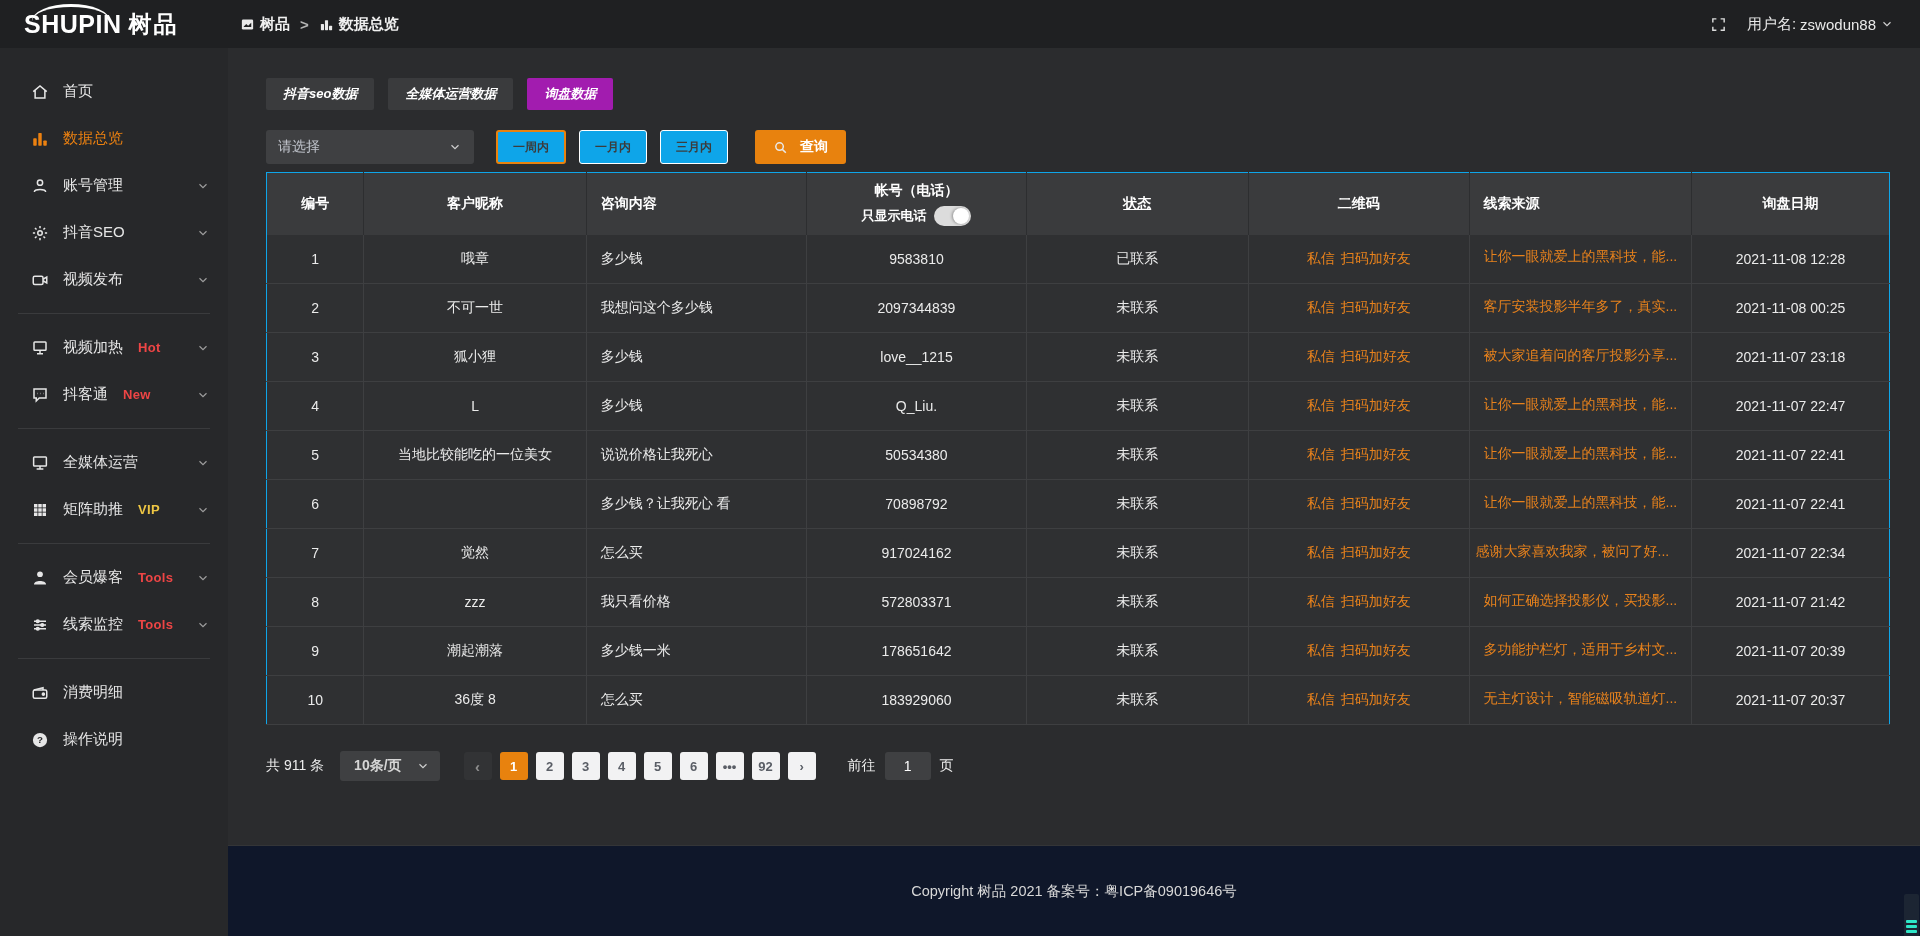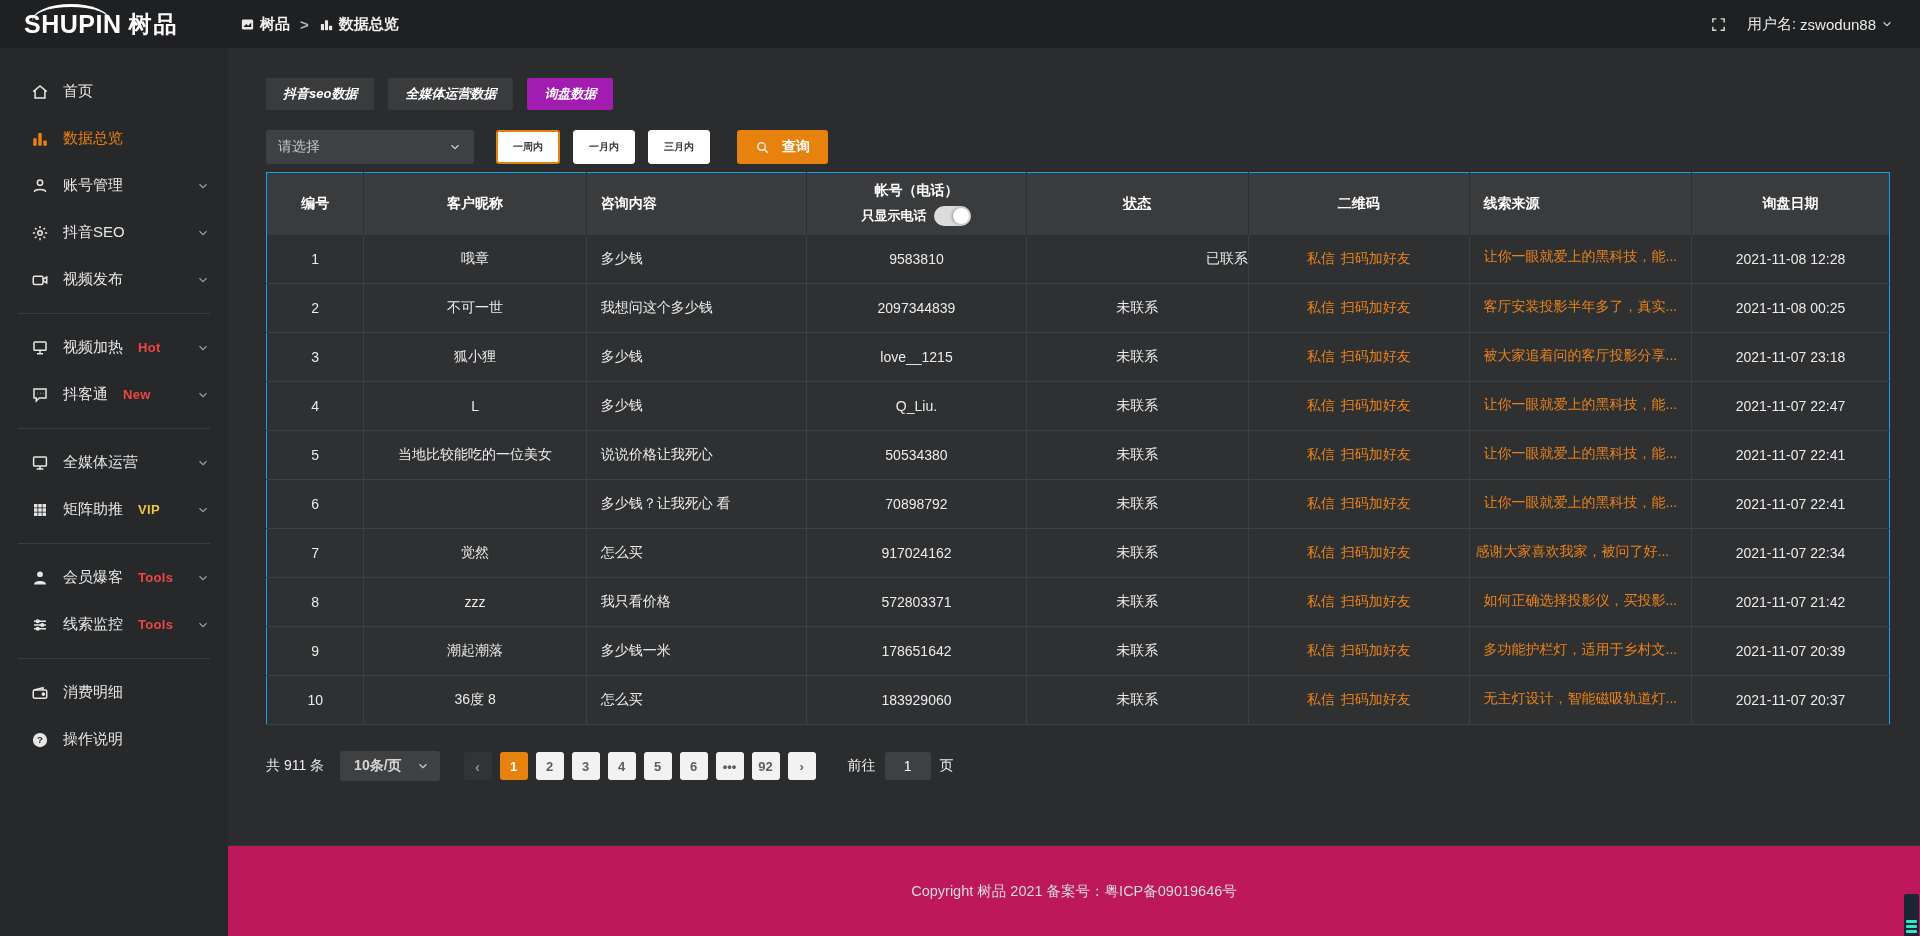--- a/index.html
+++ b/index.html
@@ -41,21 +41,21 @@
   .tab { height:32px; padding:0 17px; background:#3a3b3d; color:#fff; font-size:13px; font-weight:bold;
          display:flex; align-items:center; border-radius:2px; margin-right:14px; cursor:pointer; }
   .tab.active { background:#a21caf; }
 
   
   .filters { display:flex; align-items:center; margin-top:20px; }
   .sel { background:#3f4042; border-radius:3px; display:flex; align-items:center; justify-content:space-between;
          color:#c0c4cc; font-size:14px; cursor:pointer; }
   .sel-filter { width:208px; height:34px; padding:0 12px; margin-right:22px; }
   .pbtns { display:flex; }
-  .pbtn { height:34px; padding:0 15px; background:#ffffff; border:1px solid #fff; color:#3c3c3c; font-size:10px; font-weight:bold;
+  .pbtn { height:34px; padding:0 15px; background:#0ea5e9; border:1px solid #fff; color:#3c3c3c; font-size:12px; font-weight:bold;
           border-radius:3px; margin-right:13px; display:flex; align-items:center; cursor:pointer; }
   .pbtn.active { border:2px solid #e8820e; }
   .qbtn { height:34px; padding:0 18px; margin-left:14px; background:#e8820e; color:#fff; border-radius:3px;
           display:flex; align-items:center; gap:7px; font-size:14px; font-weight:bold; cursor:pointer; }
 
   
   .tbl { width:100%; border-collapse:collapse; table-layout:fixed; margin-top:8px; border:1px solid #0ea5e9; }
   .tbl th { background:#3a3b3d; height:62px; color:#fff; font-size:14px; font-weight:bold;
             border-right:1px solid #2d2e30; vertical-align:middle; }
   .tbl th:last-child { border-right:none; }
@@ -80,21 +80,21 @@
   .pg-pages { display:flex; }
   .pg-btn { min-width:28px; height:28px; padding:0 4px; margin:0 4px; border-radius:3px; background:#f2f2f3; color:#5a5e66;
             font-weight:bold; font-size:13px; display:flex; align-items:center; justify-content:center; cursor:pointer; }
   .pg-btn.active { background:#e8820e; color:#fff; }
   .pg-btn.dark { background:#323335; color:#8f8f8f; font-size:15px; }
   .pg-goto { display:flex; align-items:center; gap:9px; margin-left:28px; }
   .pg-input { width:46px; height:28px; background:#3f4042; border:none; outline:none; color:#fff; text-align:center;
               border-radius:3px; font-size:14px; font-family:"Liberation Sans",sans-serif; }
 
   
-  .footer { margin-top:auto; height:91px; background:#be185d; border-top:1px solid #343537;
+  .footer { margin-top:auto; height:91px; background:#0f172a; border-top:1px solid #343537;
             display:flex; align-items:center; justify-content:center; color:#d8d8d8; font-size:14.5px; }
 
   
   .float-widget { position:fixed; right:1px; bottom:0; width:15px; height:42px; background:#1c2533; border-radius:2px 2px 0 0;
             display:flex; flex-direction:column; justify-content:flex-end; gap:2px; padding:3px 2px; cursor:pointer; }
   .float-widget i { height:3px; background:#2ee6c8; border-radius:1px; display:block; }
 </style>
 </head>
 <body>
 
@@ -390,21 +390,21 @@
                 <th style="text-align: left; padding-left: 14px;">线索来源</th>
                 <th style="text-align: center;">询盘日期</th>
               </tr>
             </thead>
           <tbody>
               <tr>
                 <td style="text-align: center;">1</td>
                 <td style="text-align: center;">哦章</td>
                 <td style="text-align: left; padding-left: 14px;">多少钱</td>
                 <td style="text-align: center;">9583810</td>
-                <td class="status-done" style="text-align: right;">已联系</td>
+                <td class="status-done" style="text-align: center;">已联系</td>
                 <td style="text-align: center;"><span class="lnk">私信</span><span class="lnk" style="margin-left: 6px;">扫码加好友</span></td>
                 <td class="src-td" style="text-align: left; padding-left: 14px;"><span class="lnk">让你一眼就爱上的黑科技，能...</span></td>
                 <td style="text-align: center;">2021-11-08 12:28</td>
               </tr>
               <tr>
                 <td style="text-align: center;">2</td>
                 <td style="text-align: center;">不可一世</td>
                 <td style="text-align: left; padding-left: 14px;">我想问这个多少钱</td>
                 <td style="text-align: center;">2097344839</td>
                 <td class="status-pending" style="text-align: center;">未联系</td>

